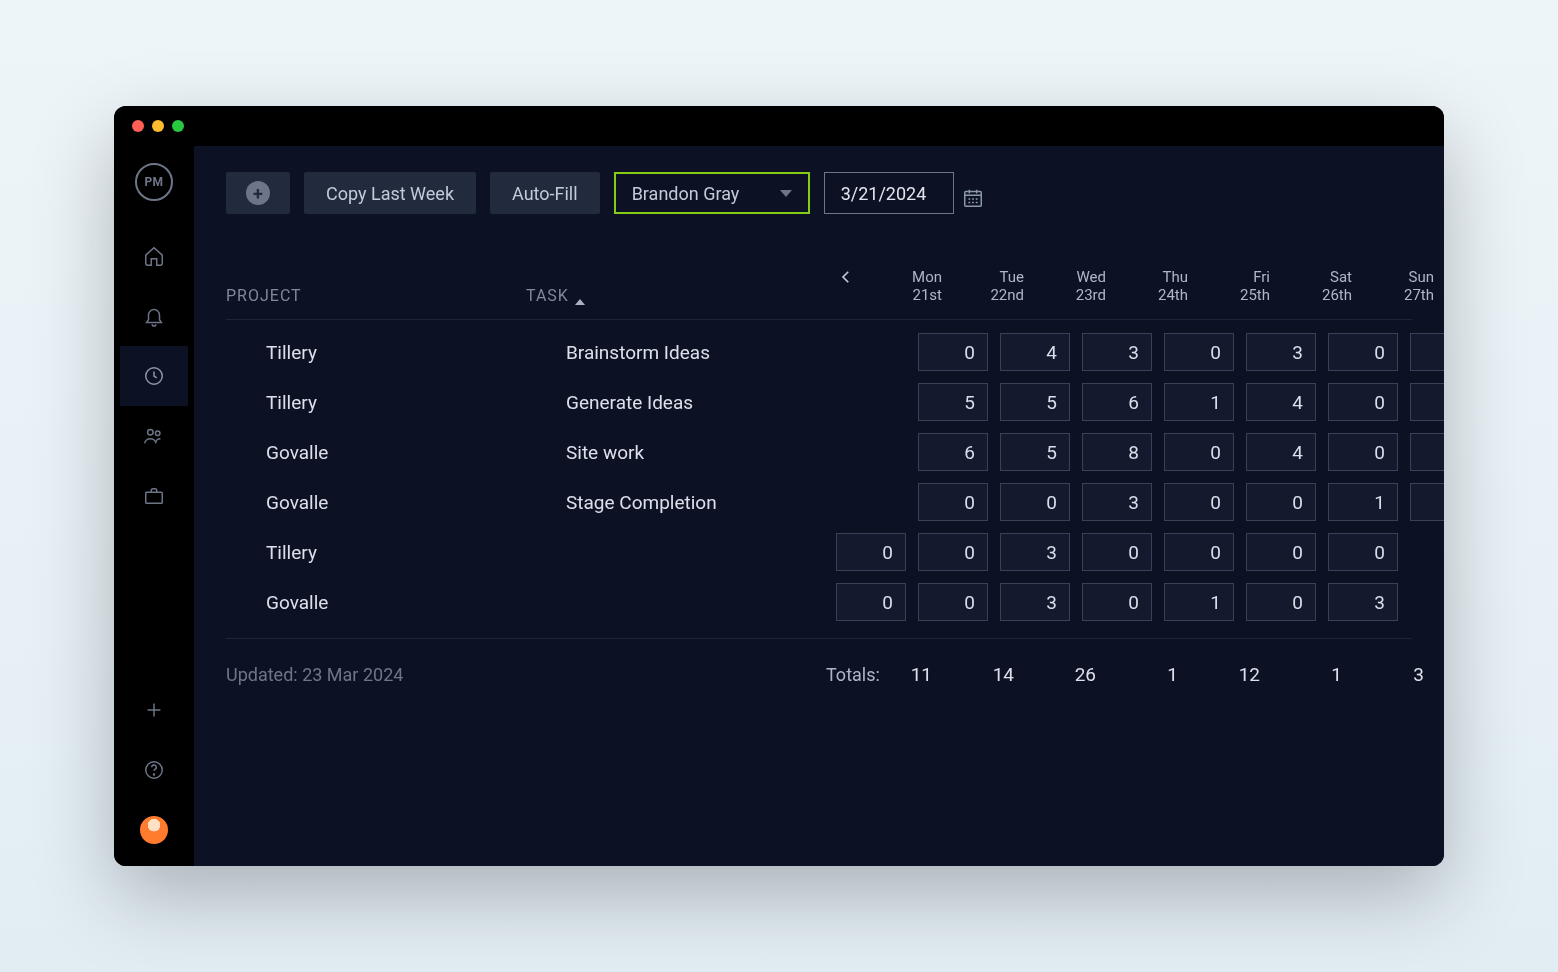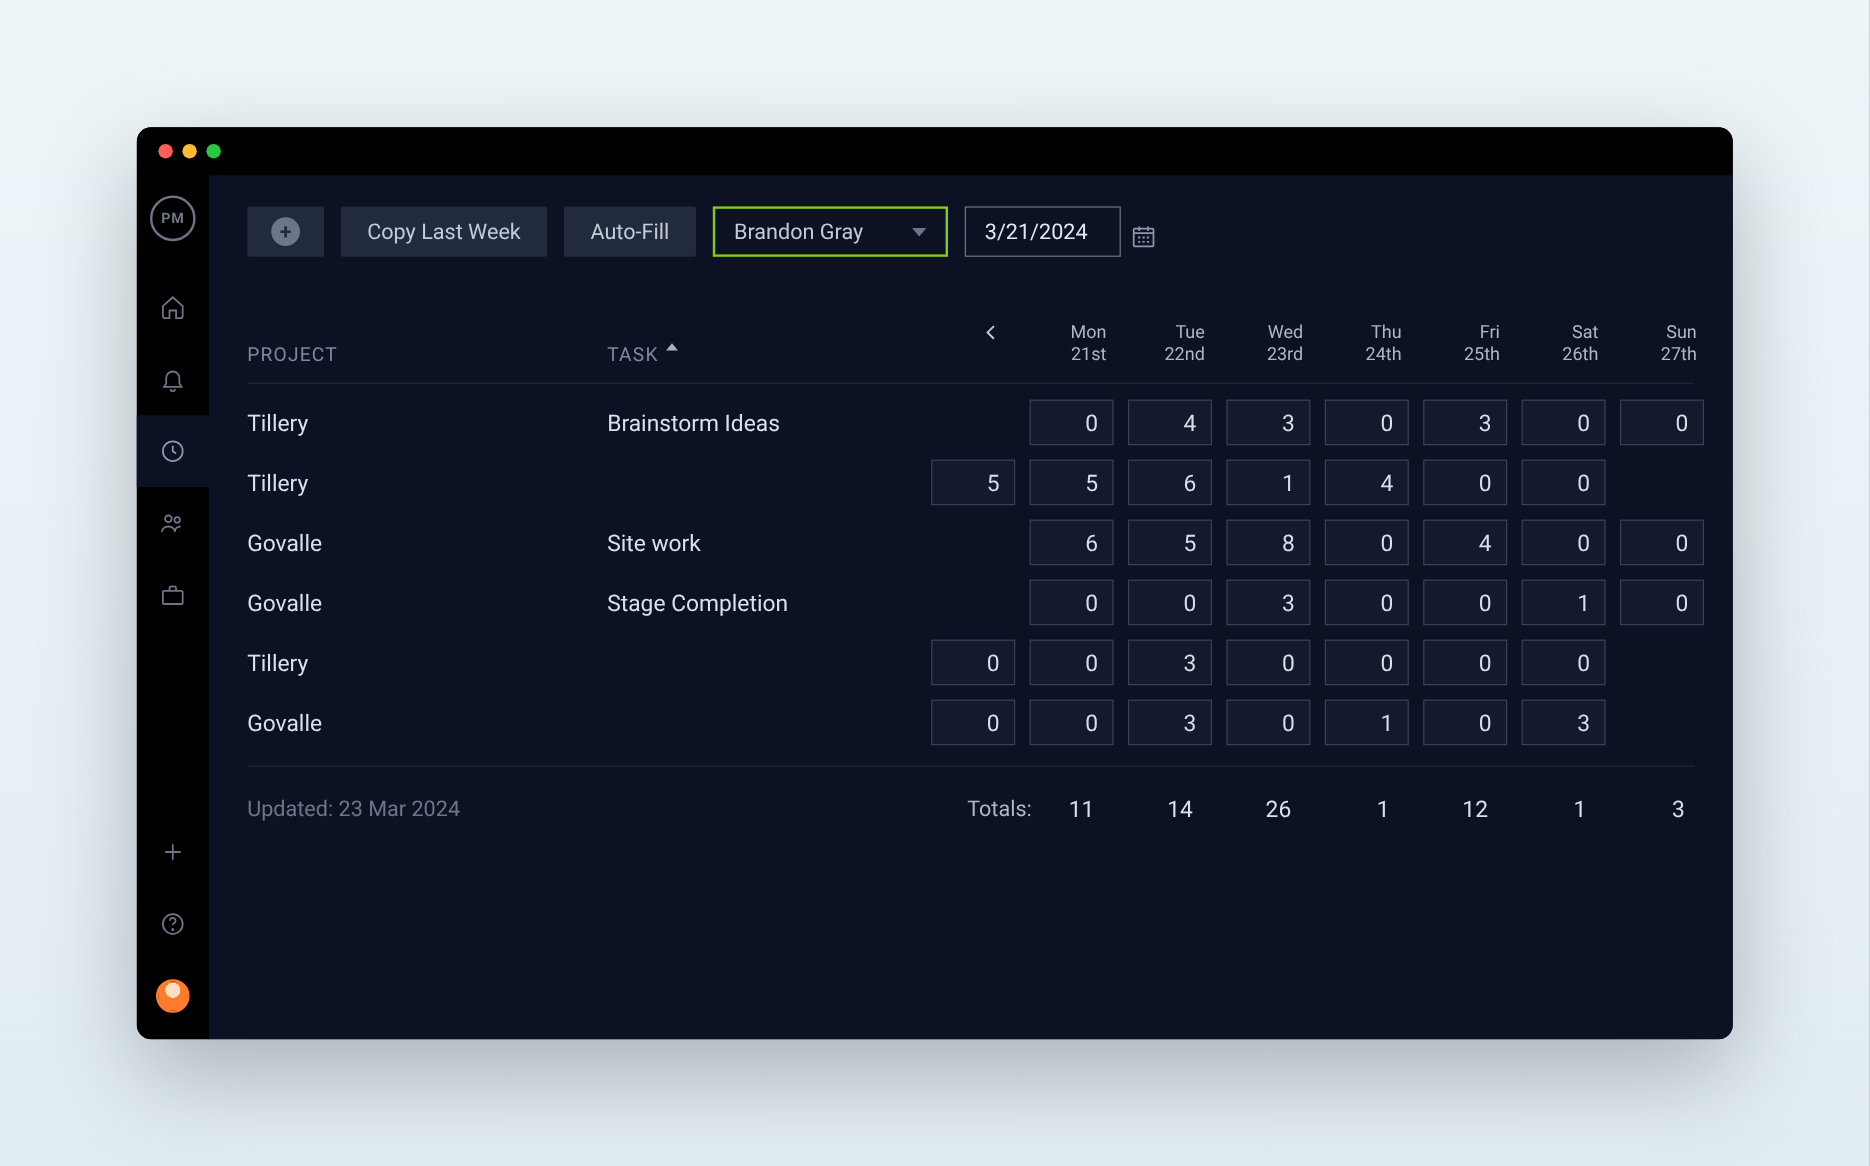--- a/index.html
+++ b/index.html
@@ -35,21 +35,21 @@
     .tl-red { background: #ff5f57; }
     .tl-yellow { background: #febc2e; }
     .tl-green { background: #28c840; }
 
     .app-body {
       flex: 1;
       display: flex;
       min-height: 0;
     }
     .sidebar {
-      width: 60px;
+      width: 80px;
       background: #000;
       display: flex;
       flex-direction: column;
       align-items: center;
       padding-top: 6px;
     }
     .sidebar-spacer { flex: 1; }
     .side-item {
       width: 68px;
       height: 60px;
@@ -153,21 +153,21 @@
       align-items:end;
       padding: 22px 0 14px;
       border-bottom: 1px solid rgba(120,130,150,0.18);
       gap: 0;
     }
     .col-label {
       color:#7f889c;
       font-size:16px;
       letter-spacing:1px;
       text-transform:uppercase;
-      display:flex;align-items:flex-start;gap:6px;margin-top:38px;
+      display:flex;align-items:flex-end;gap:6px;margin-top:38px;
     }
     .sort-up {
       width:0;height:0;border-left:5px solid transparent;border-right:5px solid transparent;border-bottom:6px solid #a9b2c4;
     }
     .chev-left {
       color:#c3cad8;font-size:26px;cursor:pointer;display:flex;align-items:center;justify-content:center;height:100%;
     }
     .day-header {
       text-align:right;
       color:#aeb7c6;
@@ -177,20 +177,21 @@
     }
     .day-header .dow { display:block; }
     .day-header .ord { display:block; }
 
     .rows { display:flex;flex-direction:column; padding-top:10px; gap:6px;}
     .row {
       display:grid;
       grid-template-columns: 300px 300px 40px repeat(7, 82px);
       align-items:center;
       height:44px;
+      margin-left:40px;
     }
     .proj, .task { color:#dbe0ea; font-size:19px; }
     .cell {
       width: 70px;
       height: 38px;
       border: 1px solid #394058;
       background: rgba(60,68,92,0.18);
       color:#d9deea;
       display:flex;align-items:center;justify-content:flex-end;
       padding-right:12px;
@@ -358,20 +359,21 @@
               <div class="cell">0</div>
               <div class="cell">4</div>
               <div class="cell">3</div>
               <div class="cell">0</div>
               <div class="cell">3</div>
               <div class="cell">0</div>
               <div class="cell">0</div>
             </div>
             <div class="row">
               <div class="proj">Tillery</div>
+              <div class="task">Generate Ideas</div>
               <div></div>
               <div class="cell">5</div>
               <div class="cell">5</div>
               <div class="cell">6</div>
               <div class="cell">1</div>
               <div class="cell">4</div>
               <div class="cell">0</div>
               <div class="cell">0</div>
             </div>
             <div class="row">

